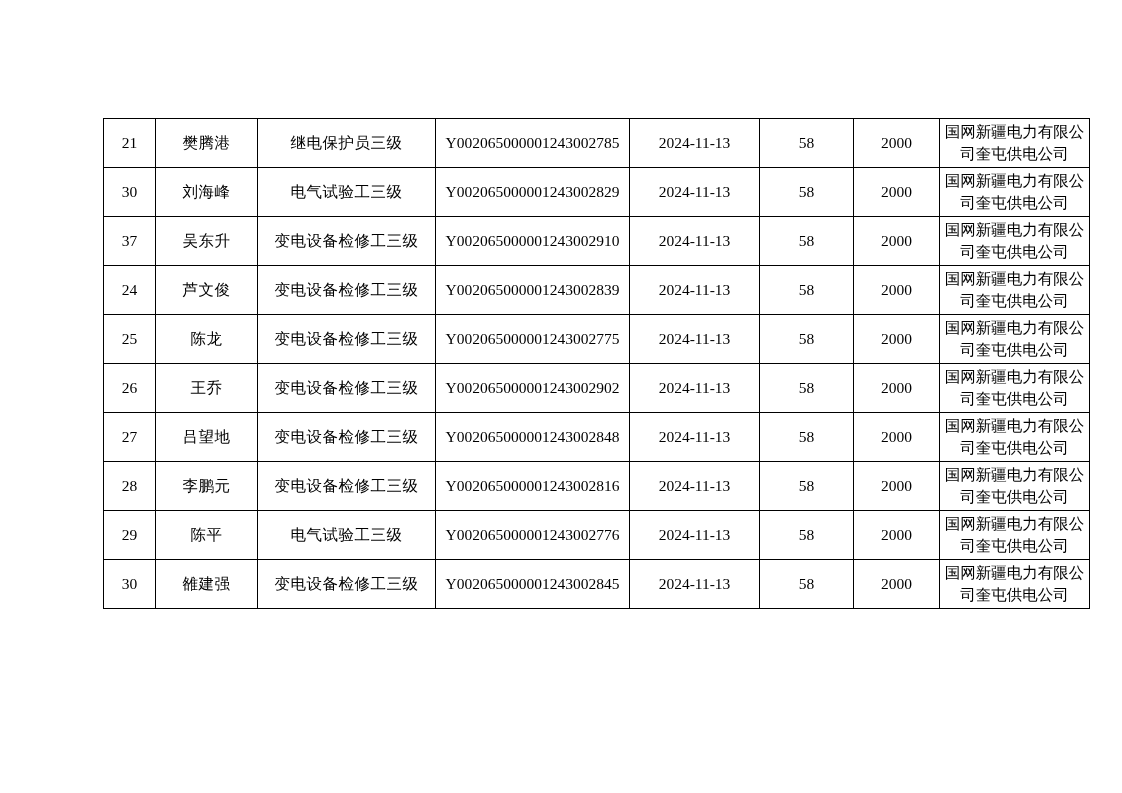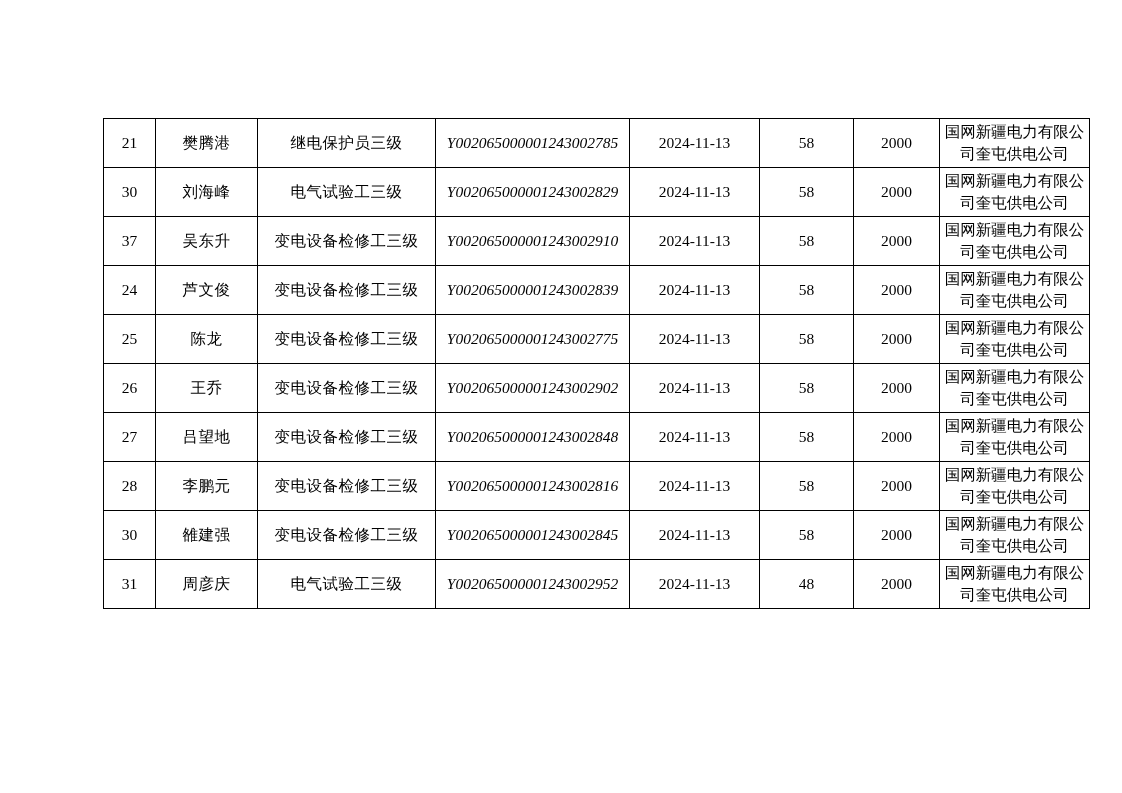--- a/index.html
+++ b/index.html
@@ -51,21 +51,20 @@
   col.c-score { width: 94px; }
   col.c-amt   { width: 86px; }
   col.c-org   { width: 150px; }
 
   td.no, td.score, td.amt, td.date {
     font-family: "Liberation Serif", "DejaVu Serif", serif;
   }
   td.cert {
     letter-spacing: 0px;
     font-size: 15px;
-    font-style: italic;
   }
   td.date {
     font-size: 15px;
   }
   td.org {
     text-align: left;
     padding-left: 5px;
     padding-right: 4px;
     font-size: 15.5px;
     line-height: 1.36;
@@ -165,35 +164,35 @@
           <td class="no">28</td>
           <td class="name">李鹏元</td>
           <td class="title">变电设备检修工三级</td>
           <td class="cert">Y002065000001243002816</td>
           <td class="date">2024-11-13</td>
           <td class="score">58</td>
           <td class="amt">2000</td>
           <td class="org">国网新疆电力有限公司奎屯供电公司</td>
         </tr>
         <tr>
+          <td class="no">29</td>
+          <td class="name">陈平</td>
+          <td class="title">电气试验工三级</td>
+          <td class="cert">Y002065000001243002776</td>
+          <td class="date">2024-11-13</td>
+          <td class="score">58</td>
+          <td class="amt">2000</td>
+          <td class="org">国网新疆电力有限公司奎屯供电公司</td>
+        </tr>
+        <tr>
           <td class="no">30</td>
           <td class="name">雒建强</td>
           <td class="title">变电设备检修工三级</td>
           <td class="cert">Y002065000001243002845</td>
           <td class="date">2024-11-13</td>
           <td class="score">58</td>
           <td class="amt">2000</td>
           <td class="org">国网新疆电力有限公司奎屯供电公司</td>
         </tr>
-        <tr>
-          <td class="no">31</td>
-          <td class="name">周彦庆</td>
-          <td class="title">电气试验工三级</td>
-          <td class="cert">Y002065000001243002952</td>
-          <td class="date">2024-11-13</td>
-          <td class="score">48</td>
-          <td class="amt">2000</td>
-          <td class="org">国网新疆电力有限公司奎屯供电公司</td>
-        </tr>
       </tbody>
     </table>
   </div>
 </div>
 
 </body></html>

